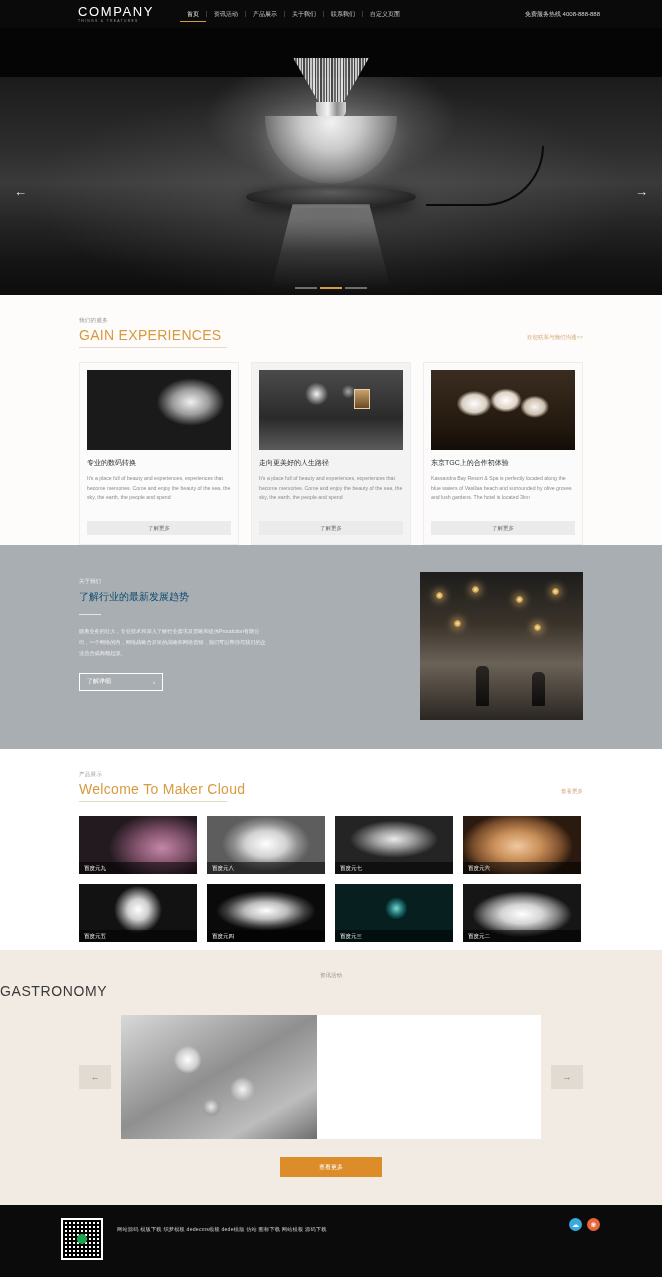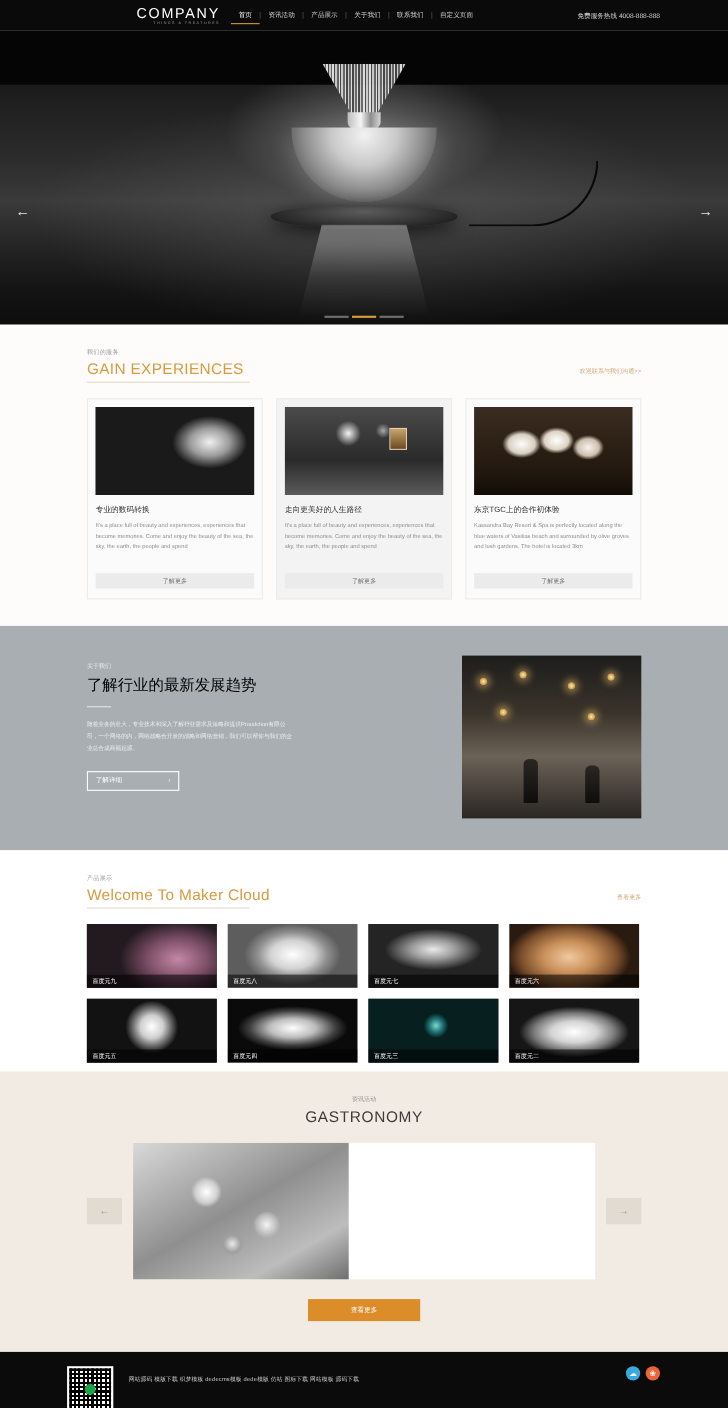--- a/index.html
+++ b/index.html
@@ -8,21 +8,21 @@
     font-family:"Liberation Sans", sans-serif;
     background:#fff; color:#333;
   }
   .wrap { width:662px; position:relative; }
 
   
   .header {
     height:28px; background:#0a0a0a; display:flex; align-items:center;
     position:relative; z-index:10;
   }
-  .logo-box { margin-left:108px; width:92px; text-align:right; }
+  .logo-box { margin-left:78px; width:92px; text-align:left; }
   .logo-main {
     font-size:13px; letter-spacing:1.6px; color:#fff; line-height:13px;
     font-family:"Liberation Sans", sans-serif; font-weight:300;
   }
   .logo-sub {
     font-size:3.4px; letter-spacing:1.3px; color:#9a9a9a; margin-top:1px;
   }
   .nav { display:flex; align-items:center; margin-left:10px; }
   .nav-item {
     font-size:6px; color:#cfcfcf; padding:0 7px; position:relative;
@@ -102,21 +102,21 @@
     font-size:14px; color:#d89a3e; margin-top:3px; letter-spacing:.3px;
     font-weight:400; display:inline-block; padding-bottom:4px;
   }
   .sec-underline { width:148px; height:1px; background:#e3d9c9; }
   .sec-more {
     position:absolute; right:0; bottom:7px; font-size:5.5px;
     color:#d1a979; cursor:pointer; white-space:nowrap;
   }
 
   
-  .experiences { background:#fdfcfa; padding-bottom:24px; }
+  .experiences { background:#fdfcfa; }
   .cards { display:flex; gap:12px; margin-top:14px; }
   .card {
     width:160px; background:#fbfbfb; border:1px solid #ececec;
     padding:7px 7px 9px;
   }
   .card.mid { background:#f3f3f3; }
   .card-img { width:100%; height:80px; overflow:hidden; position:relative; }
   .ci1 {
     background:
       radial-gradient(ellipse 40px 28px at 72% 40%, #f0f0f0 0%, #9b9b9b 45%, #1a1a1a 85%),
@@ -152,21 +152,21 @@
     margin-top:7px; height:14px; background:#ebebeb; color:#707070;
     font-size:5.5px; display:flex; align-items:center; justify-content:center;
     cursor:pointer;
   }
 
   
   .about { background:#a9aeb2; padding:27px 0 29px; }
   .about-inner { display:flex; justify-content:space-between; }
   .about-left { width:270px; padding-top:6px; }
   .about-kicker { font-size:5.5px; color:#e9ebec; }
-  .about-title { font-size:14px; color:#000000; margin-top:5px; font-weight:400; }
+  .about-title { font-size:10px; color:#0c4a6e; margin-top:5px; font-weight:400; }
   .about-rule { width:22px; height:1px; background:#e3e6e7; margin-top:10px; }
   .about-text {
     font-size:5.2px; color:#eceef0; line-height:2.1; margin-top:11px; width:190px;
   }
   .about-btn {
     margin-top:14px; width:84px; height:18px; border:1px solid #fff;
     display:flex; align-items:center; justify-content:space-between;
     padding:0 7px; cursor:pointer;
   }
   .about-btn span { font-size:6px; color:#fff; }
@@ -203,21 +203,21 @@
   .p4{background:radial-gradient(ellipse 56px 34px at 46% 52%,#f0c9a0 0%,#c98f59 42%,#7a4e2c 78%,#2b1a0f 100%);}
   .p5{background:radial-gradient(circle 26px at 50% 44%,#ffffff 0%,#cfcfcf 40%,#6e6e6e 66%,#121212 92%),#070707;}
   .p6{background:radial-gradient(ellipse 50px 20px at 50% 46%,#ffffff 0%,#bdbdbd 42%,#3f3f3f 78%,#0a0a0a 100%);}
   .p7{background:radial-gradient(circle 14px at 52% 42%,#7fd6cf 0%,#1d6f72 45%,#07201f 80%),#050505;}
   .p8{background:radial-gradient(ellipse 52px 24px at 50% 52%,#ffffff 0%,#d4d4d4 40%,#7b7b7b 70%,#161616 96%),#0a0a0a;}
 
   
   .news { background:#f2ebe3; padding:22px 0 28px; }
   .news-kicker { font-size:5.5px; color:#8e8e8e; text-align:center; }
   .news-title {
-    font-size:14px; color:#3a3a3a; text-align:center; margin-top:4px;
+    font-size:14px; color:#3a3a3a; text-align:left; margin-top:4px;
     letter-spacing:.6px; font-weight:400;
   }
   .news-row {
     display:flex; align-items:center; justify-content:center;
     margin-top:16px; gap:10px;
   }
   .news-nav {
     width:32px; height:24px; background:#e2dbd2; color:#8a8178;
     font-size:9px; display:flex; align-items:center; justify-content:center;
     cursor:pointer;

